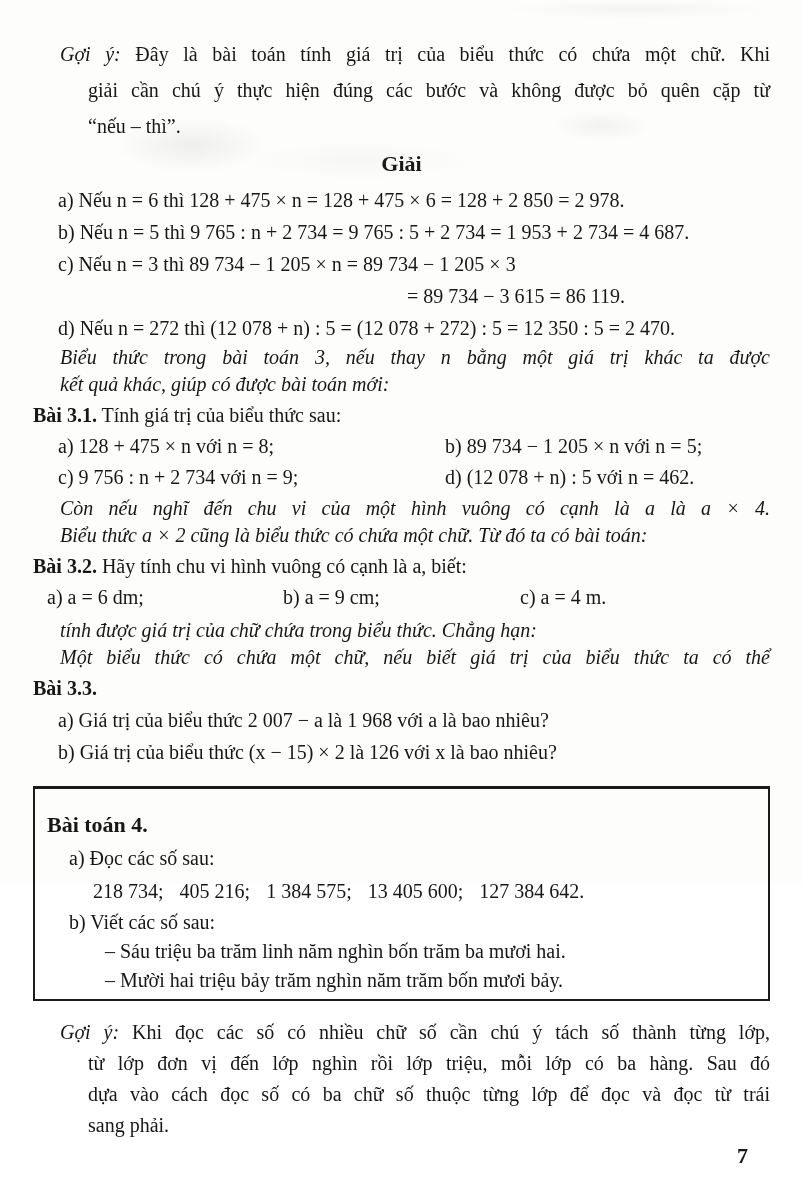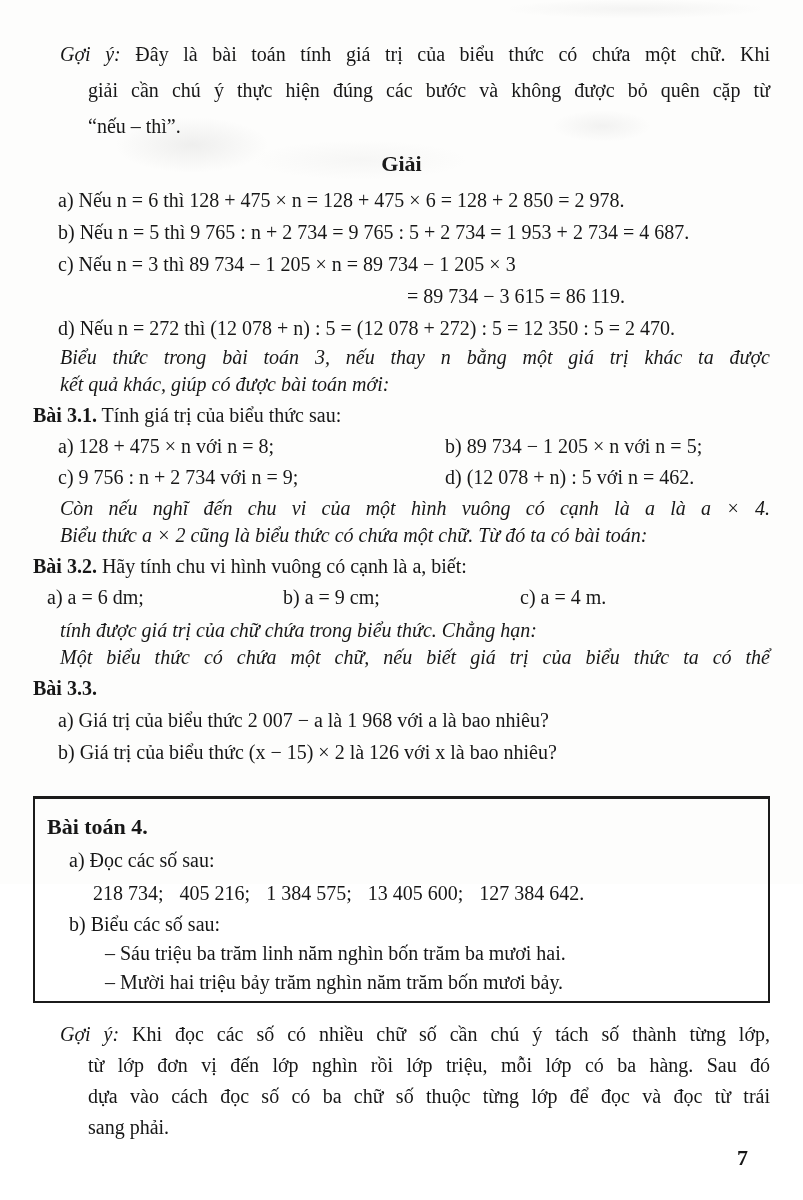--- a/index.html
+++ b/index.html
@@ -60,24 +60,24 @@
   .grid3 {
     display: grid;
     grid-template-columns: 236px 237px 1fr;
     margin-left: 14px;
     line-height: 31px;
   }
   .grid2 > div, .grid3 > div { white-space: nowrap; }
   .item { margin-left: 25px; line-height: 32px; white-space: nowrap; }
 
   .box {
-    margin-top: 28px;
+    margin-top: 18px;
     border: 2px solid #1b1b1b;
     border-top-width: 3px;
-    padding: 12px 14px 4px 12px;
+    padding: 20px 14px 4px 12px;
   }
   .box-title { line-height: 32px; font-size: 22px; font-weight: bold; white-space: nowrap; }
   .box-item-a { margin-left: 22px; line-height: 34px; white-space: nowrap; }
   .box-item-b { margin-left: 22px; line-height: 30px; white-space: nowrap; }
   .numrow {
     margin-left: 46px; line-height: 32px;
     display: flex; gap: 16px; white-space: nowrap;
   }
   .dash { margin-left: 58px; line-height: 29px; white-space: nowrap; }
 
@@ -184,21 +184,21 @@
   <div class="box">
     <div class="box-title">Bài toán 4.</div>
     <div class="box-item-a">a) Đọc các số sau:</div>
     <div class="numrow">
       <span>218 734;</span>
       <span>405 216;</span>
       <span>1 384 575;</span>
       <span>13 405 600;</span>
       <span>127 384 642.</span>
     </div>
-    <div class="box-item-b">b) Biểu các số sau:</div>
+    <div class="box-item-b">b) Viết các số sau:</div>
     <div class="dash">– Sáu triệu ba trăm linh năm nghìn bốn trăm ba mươi hai.</div>
     <div class="dash">– Mười hai triệu bảy trăm nghìn năm trăm bốn mươi bảy.</div>
   </div>
 
   <div class="para hint-bottom">
     <div class="pline jline first">
       <span class="ital">Gợi ý:</span>
       <span>Khi đọc các số có nhiều chữ số cần chú ý tách số thành từng lớp,</span>
     </div>
     <div class="pline jline indent">từ lớp đơn vị đến lớp nghìn rồi lớp triệu, mỗi lớp có ba hàng. Sau đó</div>

